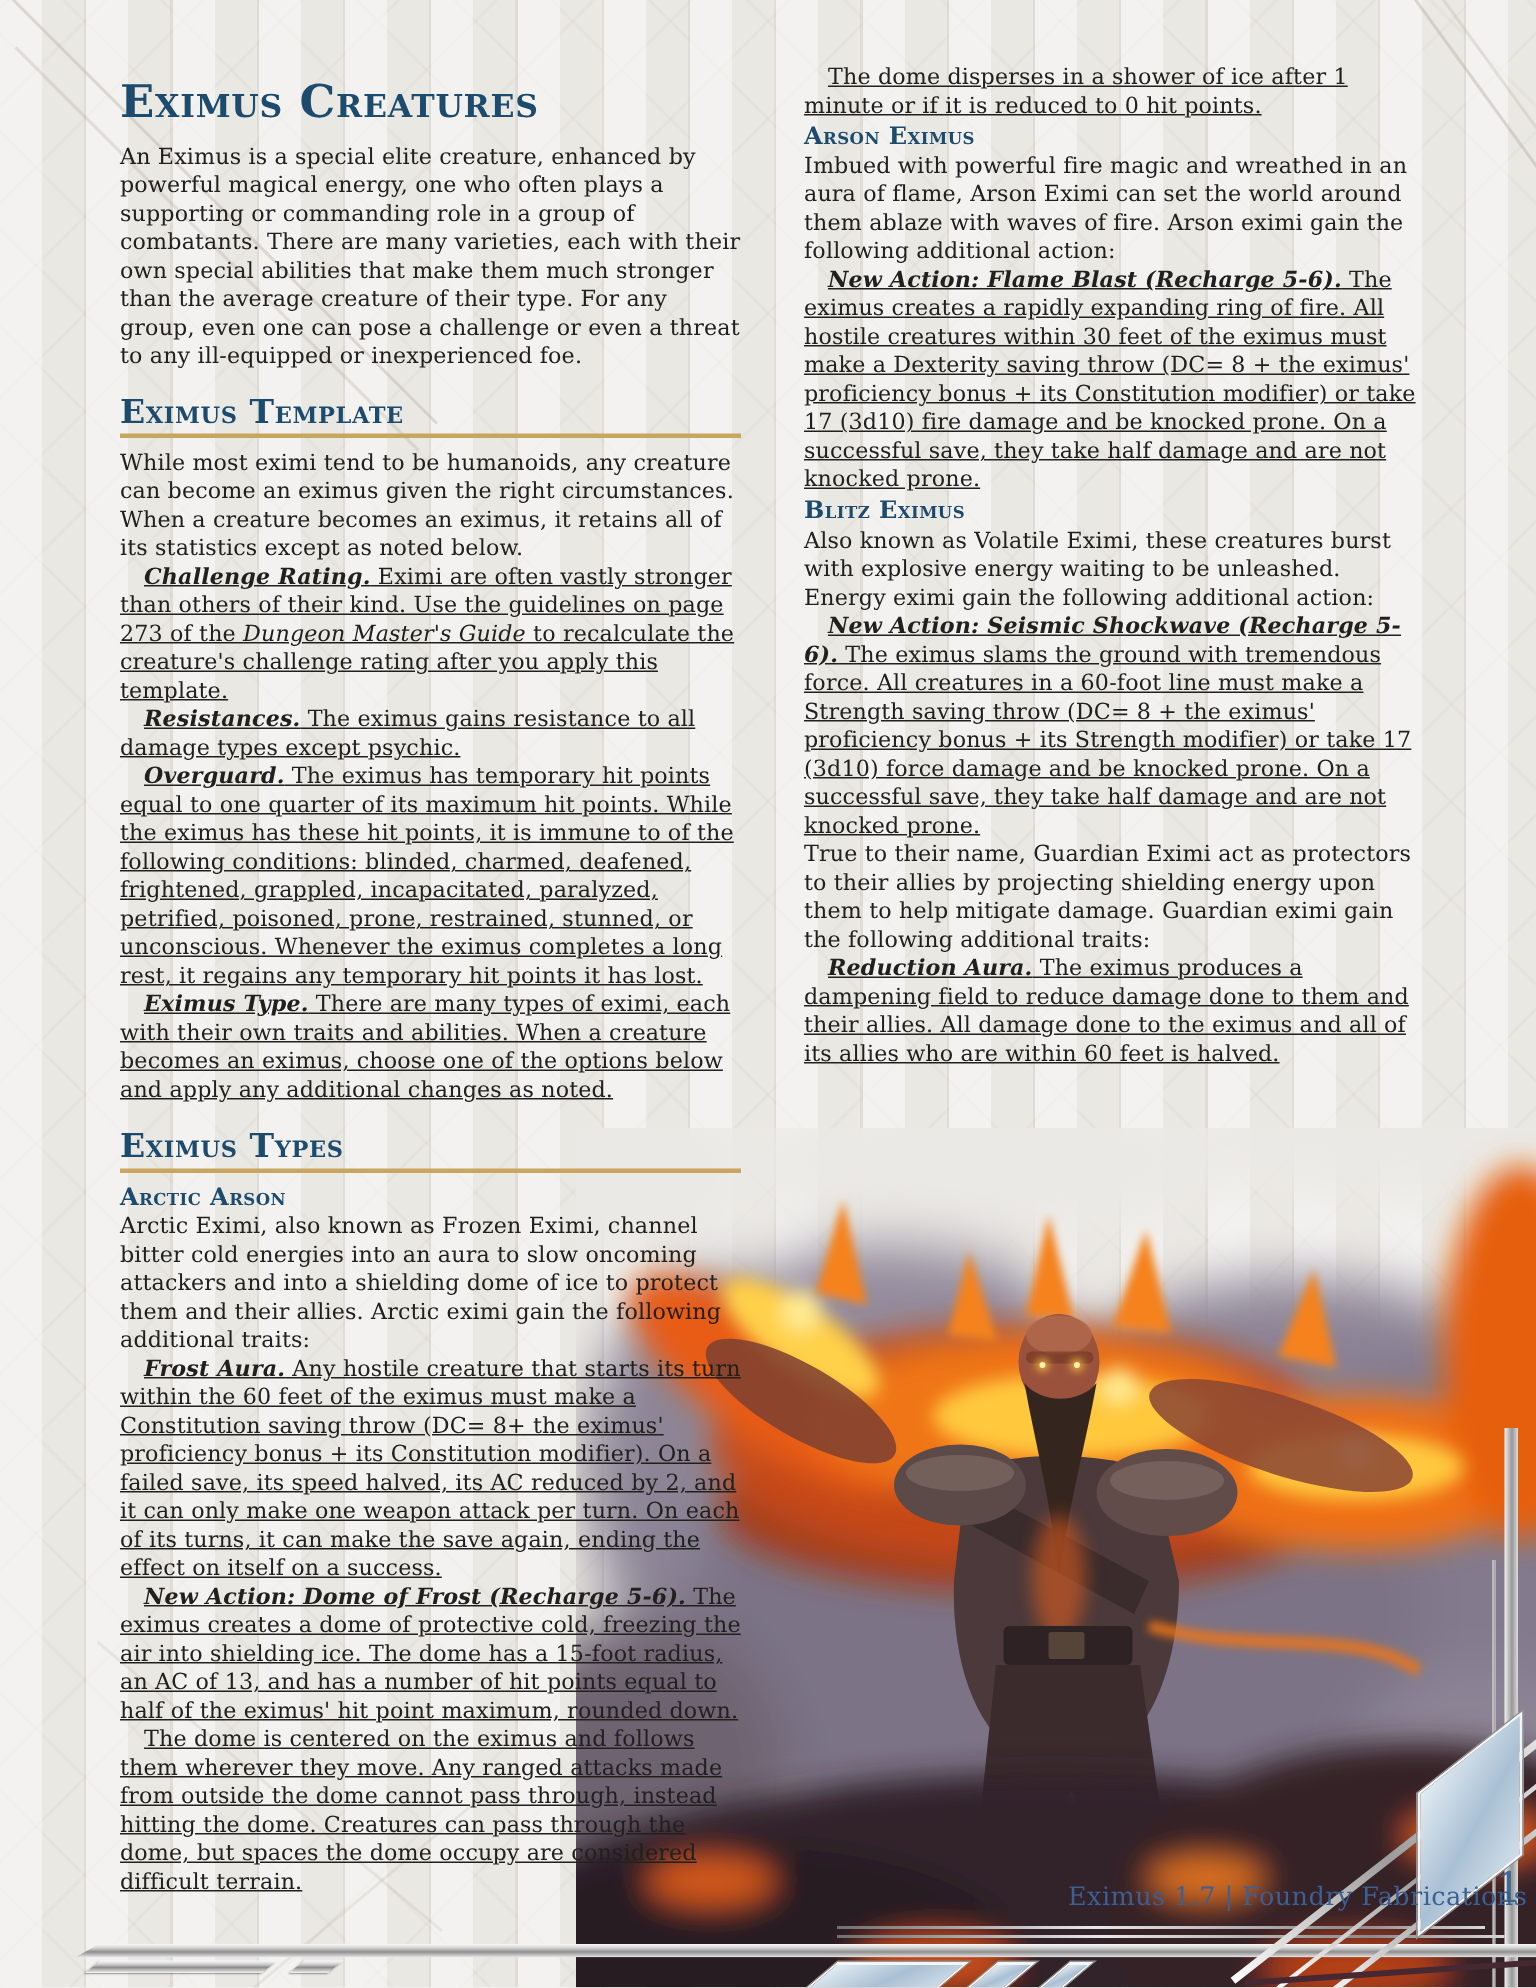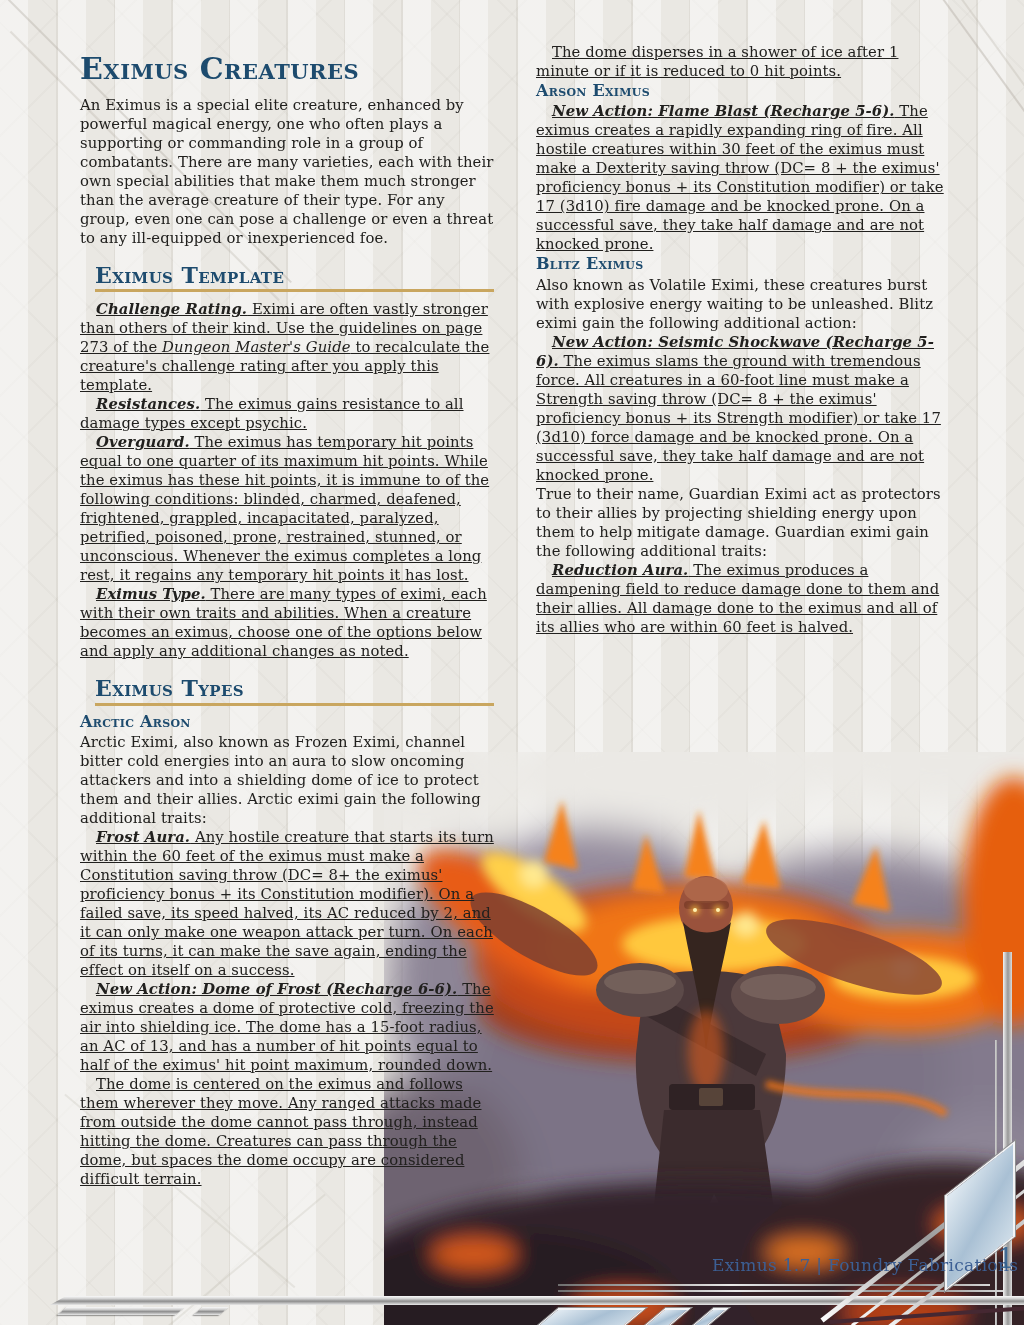--- a/index.html
+++ b/index.html
@@ -22,21 +22,21 @@
   .col-left{ left:80px; top:52px; }
   .col-right{ left:536px; top:42px; }
   .title{
     font-size:30px; font-weight:bold; font-variant:small-caps;
     color:#1d4b6e; letter-spacing:.5px; margin:0 0 10px 0; line-height:1.1;
   }
   .h2{
     font-size:22px; font-weight:bold; font-variant:small-caps;
     color:#1d4b6e; letter-spacing:.4px;
     border-bottom:3px solid #c9a65f; padding-bottom:1px;
-    margin:16px 0 7px 15px; line-height:1.15;
+    margin:16px 0 7px 0; line-height:1.15;
   }
   .h3{
     font-size:16px; font-weight:bold; font-variant:small-caps;
     color:#1d4b6e; letter-spacing:.3px; margin:2px 0 1px 0; line-height:1.15;
   }
   p{ font-size:14.8px; line-height:19px; letter-spacing:.1px; }
   .trait{ text-indent:16px;text-decoration:underline; }
   .lead{ font-weight:bold; font-style:italic; }
   .bookref{ font-style:italic; }
   .artwork{ position:absolute; left:384px; top:752px; width:640px; height:573px; z-index:1; }
@@ -159,41 +159,43 @@
       <ellipse cx="600" cy="472" rx="48" ry="18" fill="#e8611c" opacity=".9"></ellipse>
       <ellipse cx="520" cy="560" rx="62" ry="20" fill="#c24414" opacity=".9"></ellipse>
     </g>
   </svg>
 
   <div class="col col-left">
     <h1 class="title">Eximus Creatures</h1>
     <p>An Eximus is a special elite creature, enhanced by powerful magical energy, one who often plays a supporting or commanding role in a group of combatants. There are many varieties, each with their own special abilities that make them much stronger than the average creature of their type. For any group, even one can pose a challenge or even a threat to any ill-equipped or inexperienced foe.</p>
 
     <h2 class="h2">Eximus Template</h2>
+    <p>While most eximi tend to be humanoids, any creature can become an eximus given the right circumstances. When a creature becomes an eximus, it retains all of its statistics except as noted below.</p>
     <p class="trait"><span class="lead">Challenge Rating.</span><span> Eximi are often vastly stronger than others of their kind. Use the guidelines on page 273 of the </span><span class="bookref">Dungeon Master's Guide</span><span> to recalculate the creature's challenge rating after you apply this template.</span></p>
     <p class="trait"><span class="lead">Resistances.</span><span> The eximus gains resistance to all damage types except psychic.</span></p>
     <p class="trait"><span class="lead">Overguard.</span><span> The eximus has temporary hit points equal to one quarter of its maximum hit points. While the eximus has these hit points, it is immune to of the following conditions: blinded, charmed, deafened, frightened, grappled, incapacitated, paralyzed, petrified, poisoned, prone, restrained, stunned, or unconscious. Whenever the eximus completes a long rest, it regains any temporary hit points it has lost.</span></p>
     <p class="trait"><span class="lead">Eximus Type.</span><span> There are many types of eximi, each with their own traits and abilities. When a creature becomes an eximus, choose one of the options below and apply any additional changes as noted.</span></p>
 
     <h2 class="h2">Eximus Types</h2>
     <h3 class="h3">Arctic Arson</h3>
     <p>Arctic Eximi, also known as Frozen Eximi, channel bitter cold energies into an aura to slow oncoming attackers and into a shielding dome of ice to protect them and their allies. Arctic eximi gain the following additional traits:</p>
     <p class="trait"><span class="lead">Frost Aura.</span><span> Any hostile creature that starts its turn within the 60 feet of the eximus must make a Constitution saving throw (DC= 8+ the eximus' proficiency bonus + its Constitution modifier). On a failed save, its speed halved, its AC reduced by 2, and it can only make one weapon attack per turn. On each of its turns, it can make the save again, ending the effect on itself on a success.</span></p>
-    <p class="trait"><span class="lead">New Action: Dome of Frost (Recharge 6-6).</span><span> The eximus creates a dome of protective cold, freezing the air into shielding ice. The dome has a 15-foot radius, an AC of 13, and has a number of hit points equal to half of the eximus' hit point maximum, rounded down.</span></p>
+    <p class="trait"><span class="lead">New Action: Dome of Frost (Recharge 5-6).</span><span> The eximus creates a dome of protective cold, freezing the air into shielding ice. The dome has a 15-foot radius, an AC of 13, and has a number of hit points equal to half of the eximus' hit point maximum, rounded down.</span></p>
     <p class="trait">The dome is centered on the eximus and follows them wherever they move. Any ranged attacks made from outside the dome cannot pass through, instead hitting the dome. Creatures can pass through the dome, but spaces the dome occupy are considered difficult terrain.</p>
   </div>
 
   <div class="col col-right">
     <p class="trait">The dome disperses in a shower of ice after 1 minute or if it is reduced to 0 hit points.</p>
 
     <h3 class="h3">Arson Eximus</h3>
+    <p>Imbued with powerful fire magic and wreathed in an aura of flame, Arson Eximi can set the world around them ablaze with waves of fire. Arson eximi gain the following additional action:</p>
     <p class="trait"><span class="lead">New Action: Flame Blast (Recharge 5-6).</span><span> The eximus creates a rapidly expanding ring of fire. All hostile creatures within 30 feet of the eximus must make a Dexterity saving throw (DC= 8 + the eximus' proficiency bonus + its Constitution modifier) or take 17 (3d10) fire damage and be knocked prone. On a successful save, they take half damage and are not knocked prone.</span></p>
 
     <h3 class="h3">Blitz Eximus</h3>
-    <p>Also known as Volatile Eximi, these creatures burst with explosive energy waiting to be unleashed. Blitz eximi gain the following additional action:</p>
+    <p>Also known as Volatile Eximi, these creatures burst with explosive energy waiting to be unleashed. Energy eximi gain the following additional action:</p>
     <p class="trait"><span class="lead">New Action: Seismic Shockwave (Recharge 5-6).</span><span> The eximus slams the ground with tremendous force. All creatures in a 60-foot line must make a Strength saving throw (DC= 8 + the eximus' proficiency bonus + its Strength modifier) or take 17 (3d10) force damage and be knocked prone. On a successful save, they take half damage and are not knocked prone.</span></p>
 
     <p>True to their name, Guardian Eximi act as protectors to their allies by projecting shielding energy upon them to help mitigate damage. Guardian eximi gain the following additional traits:</p>
     <p class="trait"><span class="lead">Reduction Aura.</span><span> The eximus produces a dampening field to reduce damage done to them and their allies. All damage done to the eximus and all of its allies who are within 60 feet is halved.</span></p>
   </div>
 
   <div class="thin-line" style="left:558px; top:1284px; width:432px;"></div>
   <div class="thin-line" style="left:558px; top:1290px; width:445px;"></div>
   <div class="bar-main metal"></div>
   <div class="slash metal" style="left:62px; top:1307px; width:118px;"></div>

